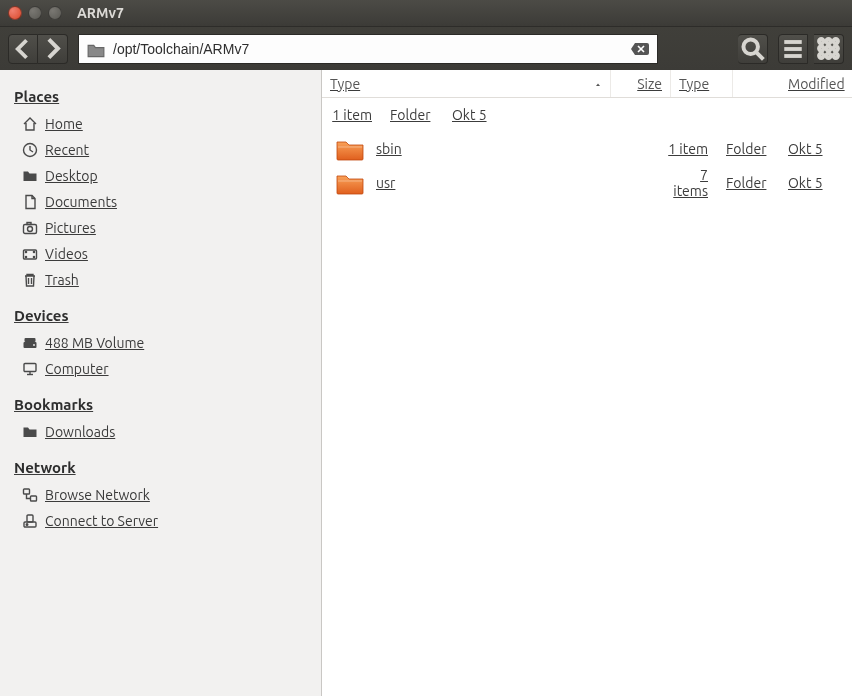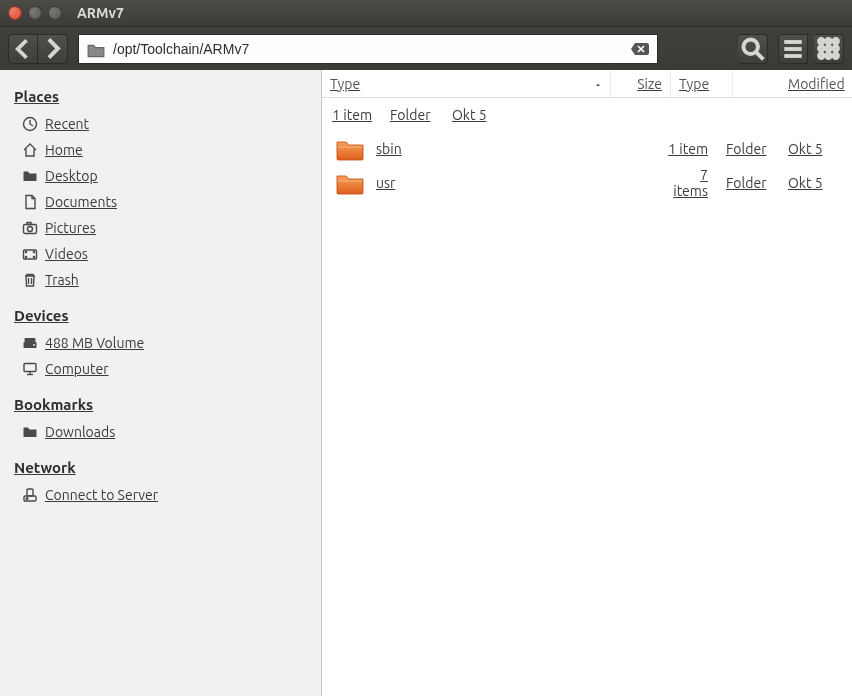--- a/index.html
+++ b/index.html
@@ -235,32 +235,32 @@
 </div>
 
 <div class="body">
 
   <div class="sidebar">
     <div class="section-header">Places</div>
     <div id="places-list">
         <div class="item">
           <span class="icon">
             <svg viewBox="0 0 16 16" class="">
+              <use href="#ic-home"></use>
+            </svg>
+          </span>
+          <span>Home</span>
+        </div>
+        <div class="item">
+          <span class="icon">
+            <svg viewBox="0 0 16 16" class="">
               <use href="#ic-clock"></use>
             </svg>
           </span>
           <span>Recent</span>
-        </div>
-        <div class="item">
-          <span class="icon">
-            <svg viewBox="0 0 16 16" class="">
-              <use href="#ic-home"></use>
-            </svg>
-          </span>
-          <span>Home</span>
         </div>
         <div class="item">
           <span class="icon">
             <svg viewBox="0 0 16 16" class="solid">
               <use href="#ic-folder"></use>
             </svg>
           </span>
           <span>Desktop</span>
         </div>
         <div class="item">
@@ -324,20 +324,28 @@
             <svg viewBox="0 0 16 16" class="solid">
               <use href="#ic-folder"></use>
             </svg>
           </span>
           <span>Downloads</span>
         </div>
       </div>
     <div class="section-gap"></div>
     <div class="section-header">Network</div>
     <div id="network-list">
+        <div class="item">
+          <span class="icon">
+            <svg viewBox="0 0 16 16" class="">
+              <use href="#ic-network"></use>
+            </svg>
+          </span>
+          <span>Browse Network</span>
+        </div>
         <div class="item">
           <span class="icon">
             <svg viewBox="0 0 16 16" class="">
               <use href="#ic-server"></use>
             </svg>
           </span>
           <span>Connect to Server</span>
         </div>
       </div>
   </div>

